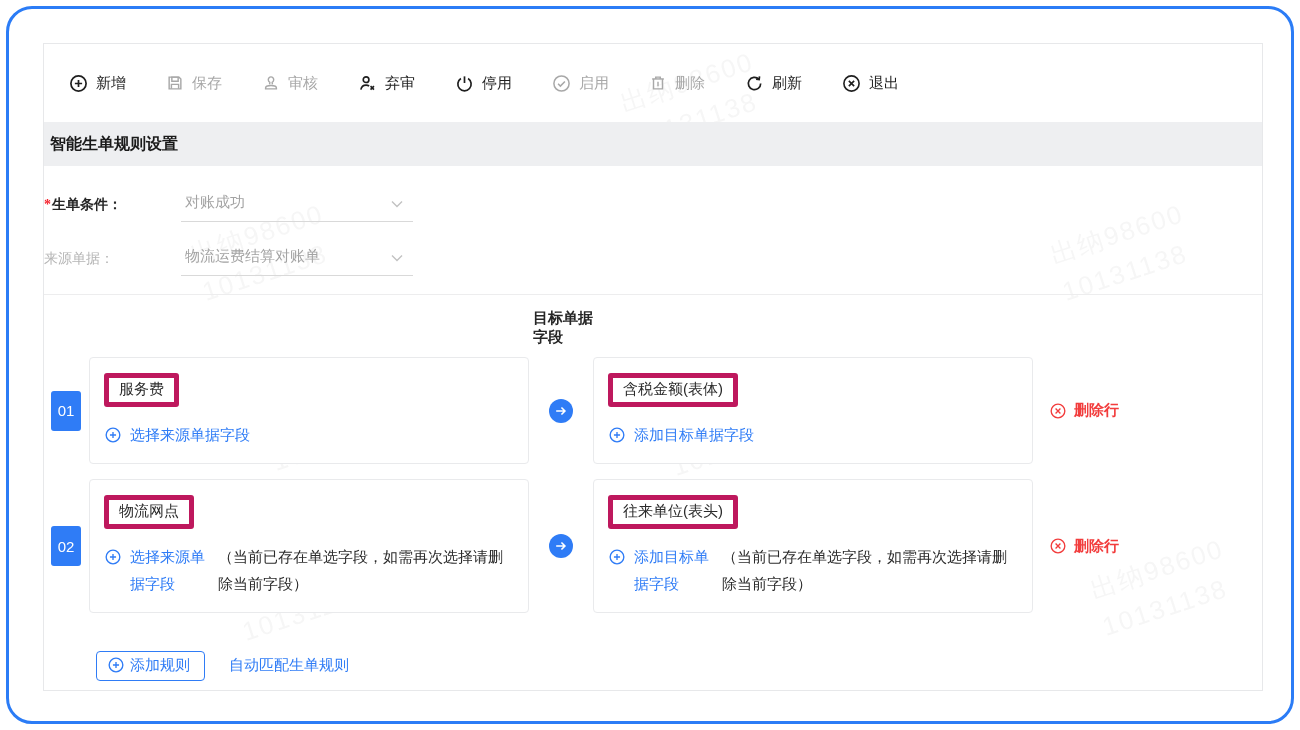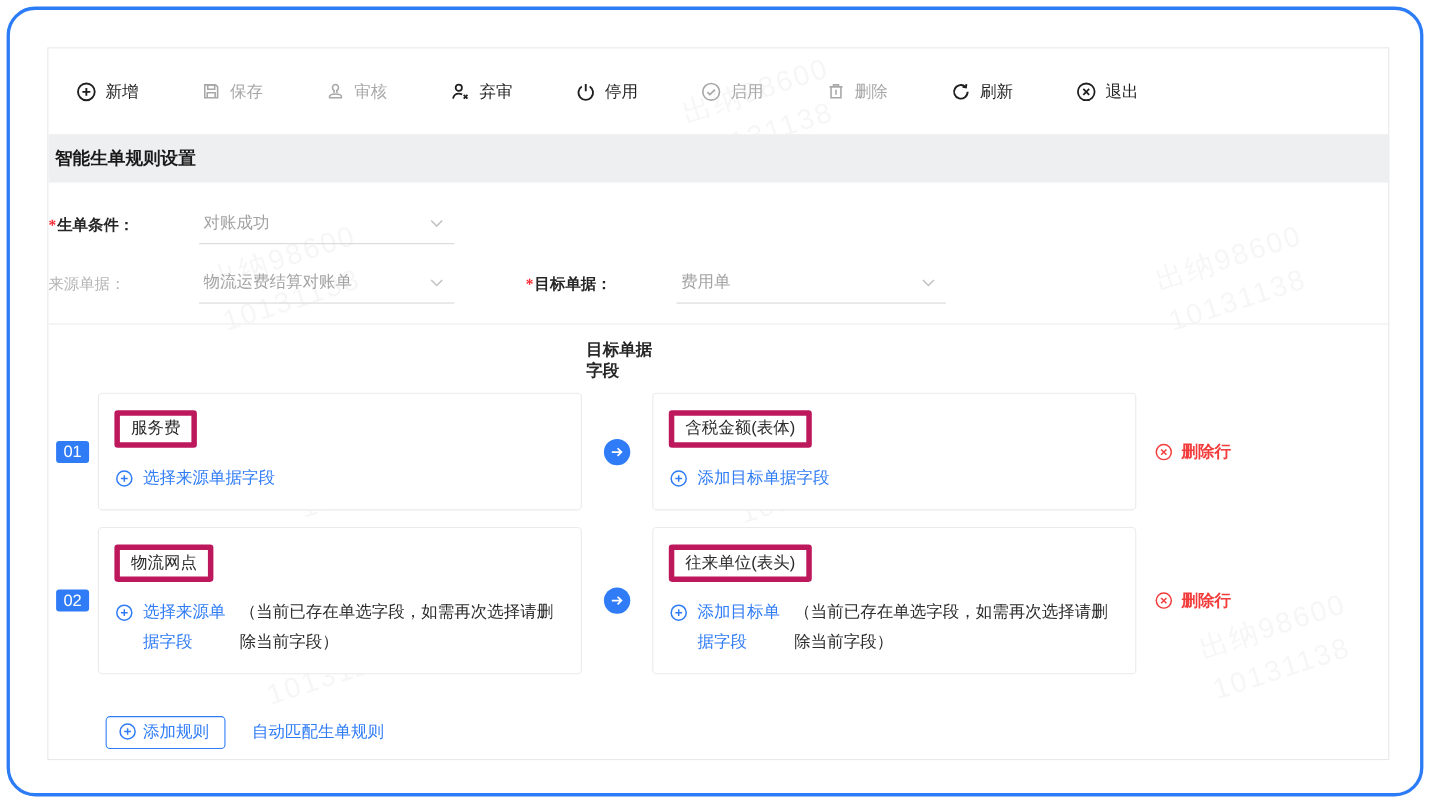--- a/index.html
+++ b/index.html
@@ -10,21 +10,21 @@
            border:1px solid #e7e8ea; background:#fff; overflow:hidden; }
 
   
   .wm-layer { position:absolute; inset:0; pointer-events:none; z-index:0; }
   .wm { position:absolute; transform:rotate(-18deg); color:rgba(50,50,50,0.045);
         font-size:26px; letter-spacing:2px; line-height:1.5; white-space:nowrap; }
 
   .content { position:relative; z-index:1; }
 
   
-  .toolbar { height:78px; display:flex; align-items:center; padding-left:25px; gap:57px; background:transparent; }
+  .toolbar { height:78px; display:flex; align-items:center; padding-left:25px; gap:40px; background:transparent; }
   .tb-item { display:flex; align-items:center; gap:8px; font-size:15px; cursor:pointer; }
   .tb-item.enabled { color:#1f1f1f; }
   .tb-item.disabled { color:#a8a8a8; cursor:default; }
   .tb-item svg { display:block; }
 
   
   .title-band { height:44px; background:#eeeff1; display:flex; align-items:center; padding-left:6px; }
   .title-band .title { font-size:16px; font-weight:bold; color:#1a1a1a; }
 
   
@@ -40,21 +40,21 @@
   .select .chev { color:#c2c2c2; margin-left:8px; }
   .w232 { width:232px; } .w245 { width:245px; }
   .gap2 { margin-left:65px; }
   .divider { border-top:1px solid #ededee; margin-top:14px; }
 
   
   .rules { padding:14px 0 0 7px; }
   .rules-headers { display:grid; grid-template-columns:38px 440px 64px 440px 1fr; margin-bottom:10px; }
   .col-header { font-size:15px; font-weight:bold; color:#262626; padding-left:4px; }
   .rule-row { display:grid; grid-template-columns:38px 440px 64px 440px 1fr; align-items:center; margin-bottom:15px; }
-  .badge { width:30px; height:20px; background:#2f7cf6; color:#fff; font-size:15px;
+  .badge { width:30px; height:40px; background:#2f7cf6; color:#fff; font-size:15px;
            display:flex; align-items:center; justify-content:center; border-radius:3px; }
   .card { border:1px solid #e9eaec; border-radius:4px; background:#fff; padding:15px 14px; min-height:98px; }
   .tag { display:inline-block; border:5px solid #be185d; border-radius:3px; padding:2px 10px 3px;
          font-size:15px; color:#2b2b2b; background:#fff; }
   .link-row { margin-top:15px; display:flex; align-items:flex-start; }
   .link { display:flex; align-items:flex-start; gap:8px; color:#2f7cf6; font-size:15px;
           text-decoration:none; cursor:pointer; line-height:1.75; }
   .link svg { margin-top:4px; flex:none; }
   .link-text.narrow { width:82px; }
   .note { font-size:15px; color:#2b2b2b; line-height:1.75; flex:1; padding-left:6px; }
@@ -212,29 +212,20 @@
                     <path d="M1 1.5l5 5 5-5"></path>
                   </svg></span>
           </div>
         </div>
       </div>
       <div class="form-row">
         <div class="field">
           <div class="field-label muted">来源单据：</div>
           <div class="select w232">
             <span>物流运费结算对账单</span>
-            <span class="chev"><svg width="12" height="8" viewBox="0 0 12 8" fill="none" stroke="currentColor" stroke-width="1.4">
-                    <path d="M1 1.5l5 5 5-5"></path>
-                  </svg></span>
-          </div>
-        </div>
-        <div class="field gap2">
-          <div class="field-label"><span class="req">*</span><span>目标单据：</span></div>
-          <div class="select w245">
-            <span>费用单</span>
             <span class="chev"><svg width="12" height="8" viewBox="0 0 12 8" fill="none" stroke="currentColor" stroke-width="1.4">
                     <path d="M1 1.5l5 5 5-5"></path>
                   </svg></span>
           </div>
         </div>
       </div>
       <div class="divider"></div>
     </div>
 
     <div class="rules">

